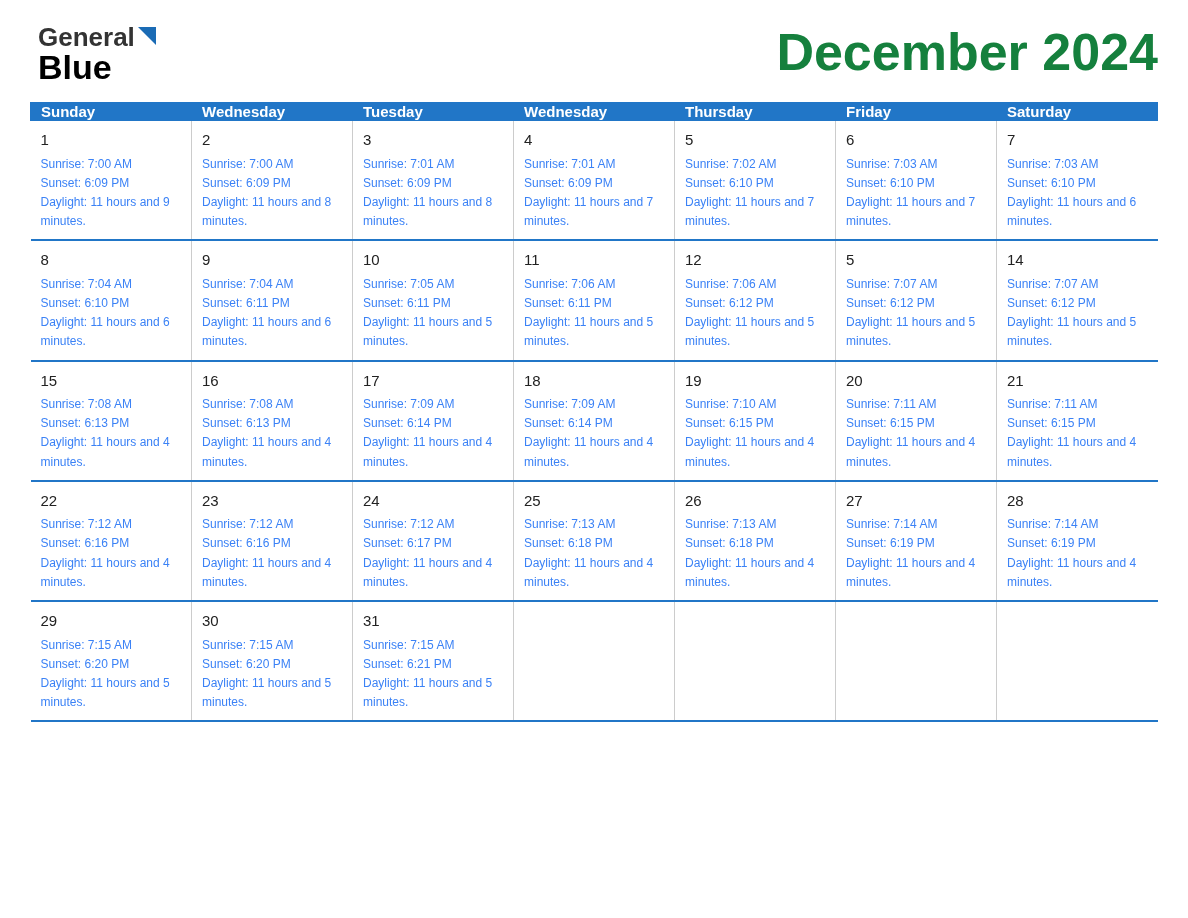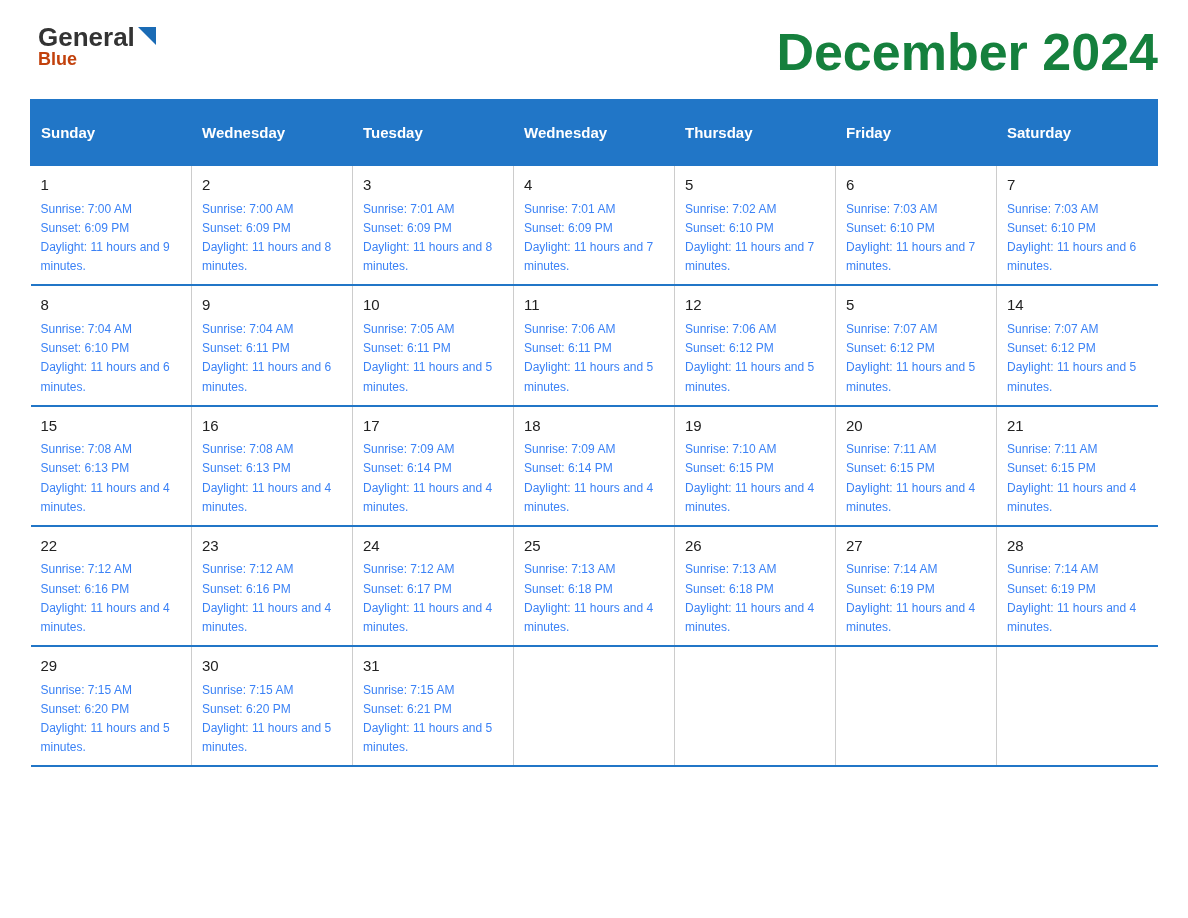--- a/index.html
+++ b/index.html
@@ -22,23 +22,23 @@
       align-items: center;
       gap: 0;
     }
     .logo-text-general {
       font-size: 26px;
       font-weight: bold;
       color: #333;
       line-height: 1;
     }
     .logo-text-blue {
-      font-size: 18px;
+      font-size: 34px;
       font-weight: bold;
-      color: #c2410c;
+      color: #000000;
       line-height: 1;
       display: block;
     }
     .title-block {
       text-align: right;
     }
     .calendar-title {
       font-size: 52px;
       font-weight: bold;
       color: #15803d;
@@ -52,21 +52,21 @@
     table {
       width: 100%;
       border-collapse: collapse;
       table-layout: fixed;
     }
     thead th {
       background-color: #2176c7;
       color: #fff;
       font-size: 15px;
       font-weight: bold;
-      padding: 24px 10px;
+      padding: 0 10px;
       text-align: left;
       border: 1px solid #2176c7;
     }
     tbody tr {
       border-bottom: 2px solid #2176c7;
     }
     tbody td {
       vertical-align: top;
       padding: 8px 10px;
       font-size: 12.5px;

